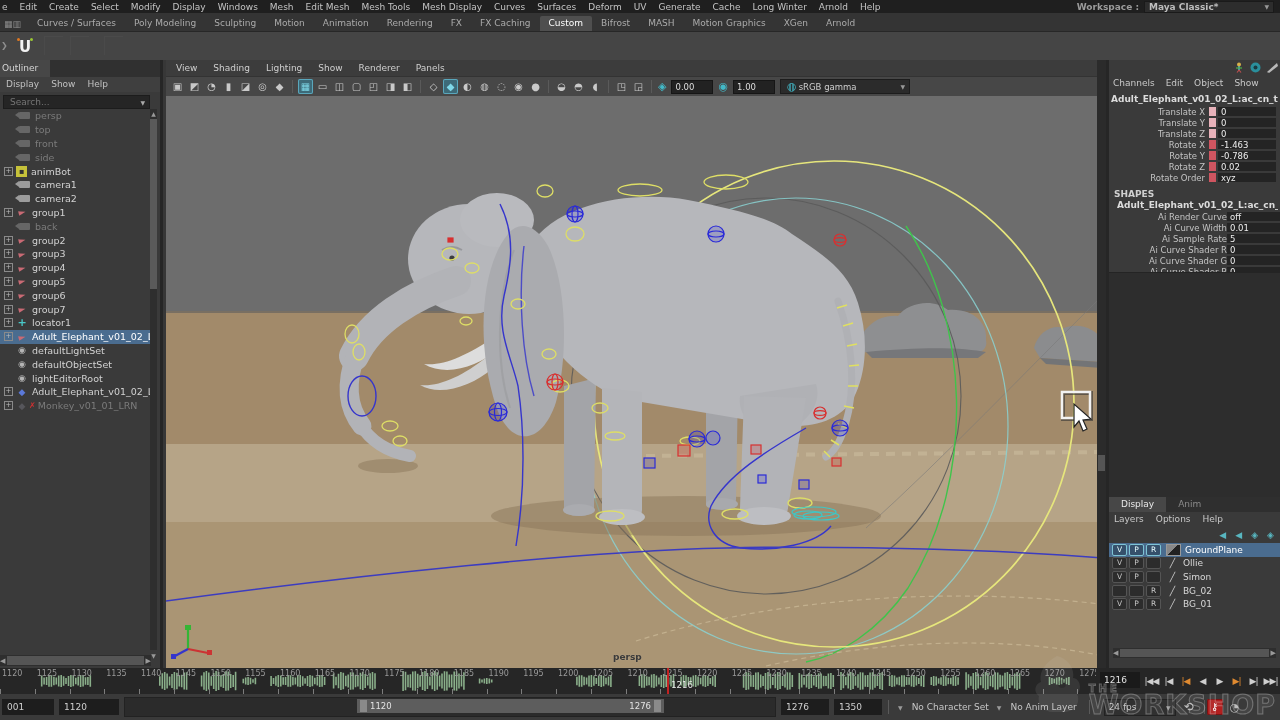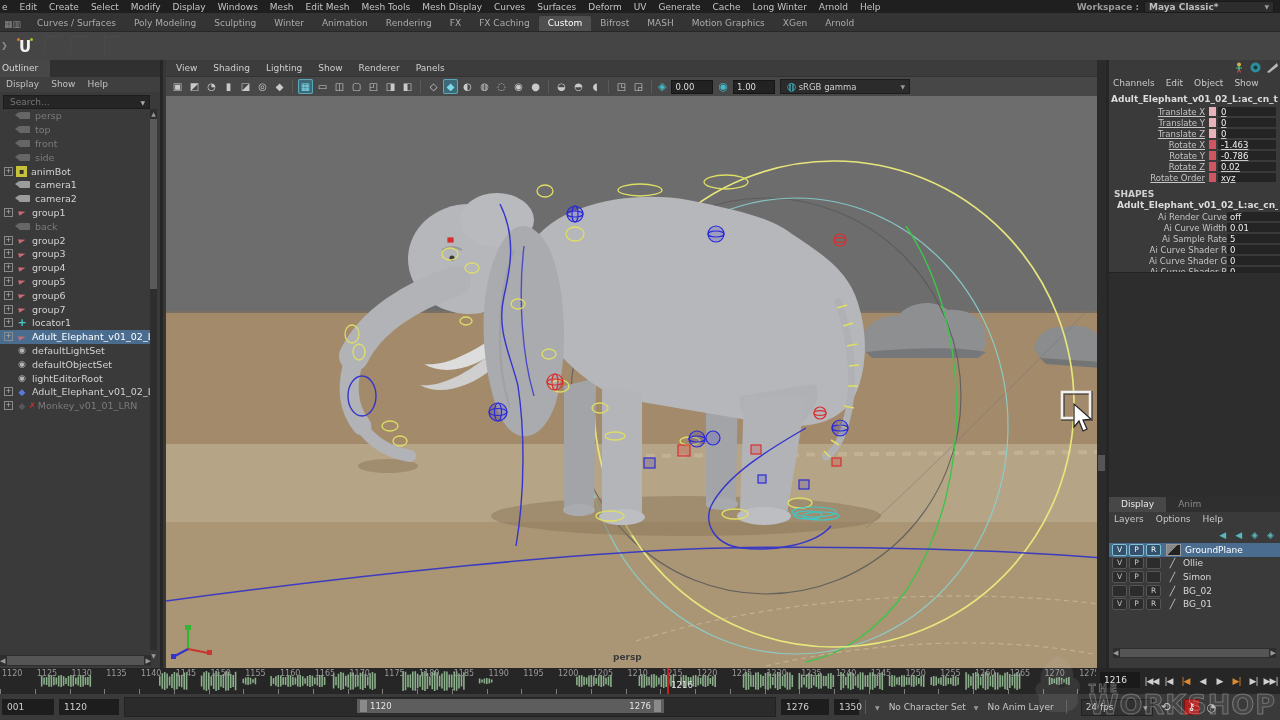--- a/index.html
+++ b/index.html
@@ -92,21 +92,21 @@
                text-shadow:0 0 2px rgba(255,255,255,.15);}
   
   .rpanel{position:absolute;left:1106px;top:60px;width:174px;height:608px;background:#3a3a3a;z-index:20;
           border-left:3px solid #262626;box-sizing:border-box;font-size:9px;}
   .rp-topicons{position:absolute;top:2px;right:2px;display:flex;}
   .rp-topicons span{margin-left:5px;}
   .cb-menus{position:absolute;top:18px;left:4px;display:flex;color:#c8c8c8;}
   .cb-menus span{margin-right:11px;}
   .cb-node{position:absolute;top:34px;left:2px;right:2px;font-weight:bold;color:#dcdcdc;
            white-space:nowrap;overflow:hidden;}
-  .cb-rows{position:absolute;top:46px;left:0;right:1px;text-decoration:underline;}
+  .cb-rows{position:absolute;top:46px;left:0;right:1px;}
   .ch-row{height:11px;display:flex;align-items:center;}
   .ch-label{width:96px;text-align:right;color:#c3c3c3;flex:none;font-size:8.5px;}
   .ch-key{width:7px;height:9px;margin:0 2px 0 4px;flex:none;}
   .k-pink{background:#e8b2ba;}
   .k-red{background:#cf5560;}
   .ch-val{width:52px;height:9px;background:#242424;color:#eee;font-size:8.5px;padding:0 3px;
           display:flex;align-items:center;flex:none;}
   .shapes-hdr{position:absolute;top:129px;left:5px;font-weight:bold;color:#cfcfcf;}
   .shape-node{position:absolute;top:140px;left:8px;right:2px;font-weight:bold;color:#dcdcdc;white-space:nowrap;overflow:hidden;}
   .sh-rows{position:absolute;top:151px;left:0;right:0;}
@@ -152,21 +152,21 @@
   .rb-field{height:16px;background:#1d1d1d;color:#cfcfcf;display:flex;align-items:center;padding:0 5px;
             box-sizing:border-box;margin-left:5px;flex:none;}
   .f-astart{width:52px;margin-left:2px;}
   .f-pstart{width:60px;}
   .rb-track{position:relative;width:650px;height:18px;background:#2b2b2b;border:1px solid #222;margin-left:5px;flex:none;}
   .rb-range{position:absolute;left:232px;top:1px;width:307px;height:14px;background:#5d5d5d;display:flex;
             align-items:center;color:#e3e3e3;font-size:8.5px;}
   .rb-handle{width:7px;height:12px;background:#8a8a8a;margin:0 3px;flex:none;}
   .rb-rend{margin-left:auto;}
   .f-pend{width:48px;}
-  .f-aend{width:25px;}
+  .f-aend{width:48px;}
   .rb-div{width:1px;height:14px;background:#5a5a5a;margin:0 6px;flex:none;}
   .rb-caret{color:#9a9a9a;font-size:6px;margin:0 3px;flex:none;}
   .rb-text{color:#c6c6c6;flex:none;white-space:nowrap;}
   .fps-box{width:62px;height:15px;background:#303030;border:1px solid #222;display:flex;align-items:center;
            padding:0 4px;margin-left:8px;flex:none;color:#c6c6c6;}
   .fps-box .arr{margin-left:auto;font-size:6px;color:#999;}
   .loop-ic{font-size:12px;color:#c0c0c0;margin:0 8px;flex:none;}
   .autokey{width:16px;height:16px;background:#b21f1f;border-radius:2px;color:#fff;font-size:10px;
            text-align:center;line-height:16px;flex:none;box-shadow:0 0 0 1px #7c1212 inset;}
   .partial-ic{color:#bbb;font-size:11px;margin-left:7px;width:10px;overflow:hidden;flex:none;}
@@ -214,21 +214,21 @@
       </span>
     </div>
   </div>
 
   <div class="shelftabs">
     <span class="shelf-switch">▦▥</span>
     <div id="shelf-tabs" style="display:flex;">
         <span class="stab">Curves / Surfaces</span>
         <span class="stab">Poly Modeling</span>
         <span class="stab">Sculpting</span>
-        <span class="stab">Winter</span>
+        <span class="stab">Motion</span>
         <span class="stab">Animation</span>
         <span class="stab">Rendering</span>
         <span class="stab">FX</span>
         <span class="stab">FX Caching</span>
         <span class="stab active">Custom</span>
         <span class="stab">Bifrost</span>
         <span class="stab">MASH</span>
         <span class="stab">Motion Graphics</span>
         <span class="stab">XGen</span>
         <span class="stab">Arnold</span>

